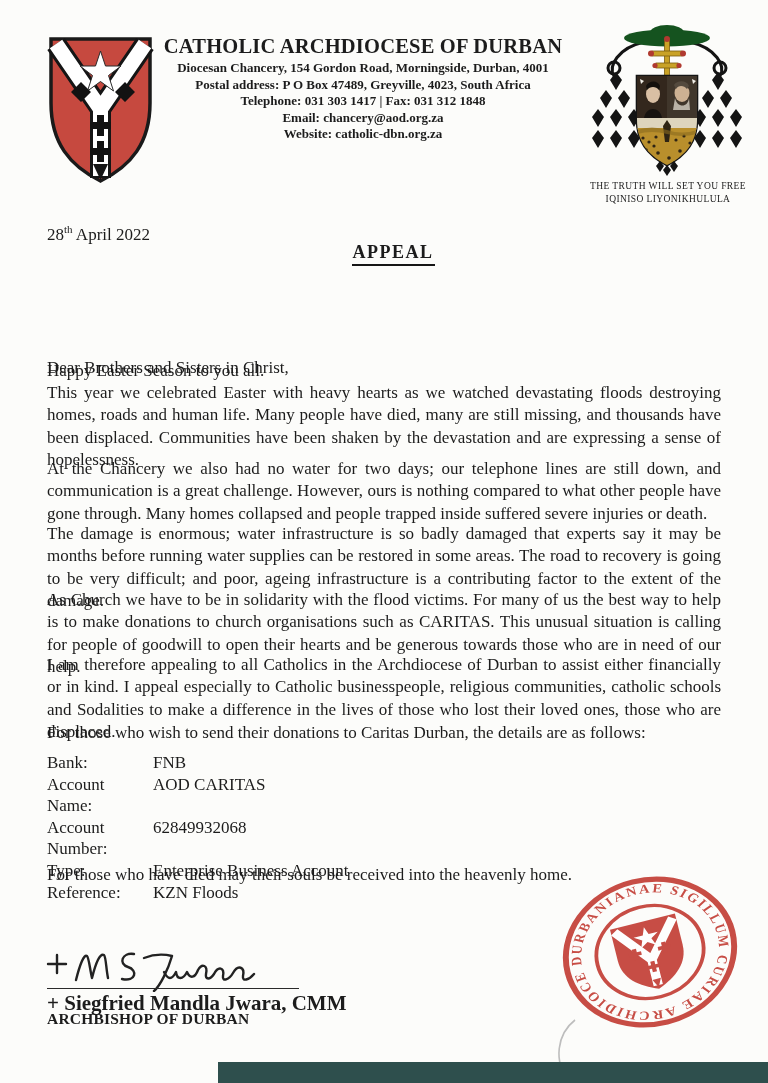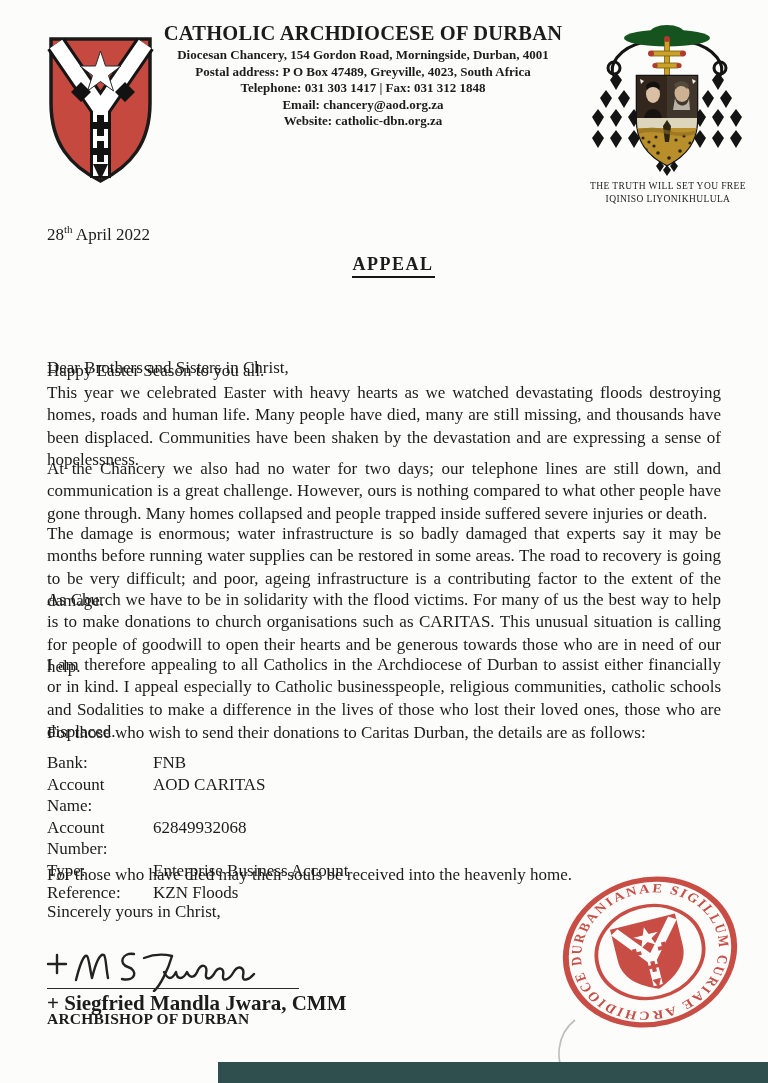--- a/index.html
+++ b/index.html
@@ -4,35 +4,35 @@
 <style>
   html,body{margin:0;padding:0;}
   body{background:#e8e8e8;}
   .page{
     position:relative; width:768px; height:1083px;
     background:#fcfcfa; overflow:hidden;
     font-family:"Liberation Serif", serif; color:#1c1c1c;
   }
   
   .crest-left{position:absolute; left:44px; top:33px; width:113px; height:152px;}
-  .header-block{position:absolute; left:158px; top:22px; width:410px; text-align:center;}
+  .header-block{position:absolute; left:158px; top:35px; width:410px; text-align:center;}
   .hdr-title{font-size:20.5px; font-weight:bold; letter-spacing:.2px; margin-bottom:2px;}
   .hdr-subtitle{font-size:19px; margin-bottom:4px;}
   .hdr-line{font-size:13px; font-weight:bold; line-height:16.5px;}
   .crest-right{position:absolute; left:584px; top:22px; width:166px; height:154px;}
   .motto{position:absolute; left:568px; top:180px; width:200px; text-align:center;
          font-size:9.5px; font-weight:normal; line-height:12.5px; letter-spacing:.4px;}
   
   .abs{position:absolute;}
   .body-text{font-size:17px; line-height:22.3px;font-family:Liberation Serif, serif;}
   .just{text-align:justify;}
   .col{left:47px; width:674px;}
   .date{top:224px;}
   .date sup{font-size:11px; vertical-align:super; line-height:0;}
-  .appeal-wrap{top:254px; text-align:center;}
+  .appeal-wrap{top:242px; text-align:center;}
   .appeal{display:inline-block; font-size:18px; font-weight:bold; letter-spacing:1.5px;
           border-bottom:2.5px solid #161616; padding:0 1px 1px 1px; margin-left:18px;}
   .salutation{top:328px;margin-top:29px;}
   .greeting{top:360px;}
   .p1{top:382px;}
   .p2{top:458px;}
   .p3{top:523px;}
   .p4{top:589px;}
   .p5{top:654px;}
   .p6{top:722px;}
@@ -201,21 +201,20 @@
       <span>Type:</span>
       <span>Enterprise Business Account</span>
     </div>
     <div class="bank-row">
       <span>Reference:</span>
       <span>KZN Floods</span>
     </div>
   </div>
 
   <div class="abs col body-text prayer">For those who have died may their souls be received into the heavenly home.</div>
-  <div class="abs col body-text valediction">Sincerely yours in Christ,</div>
 
   <svg class="abs signature-svg" viewBox="0 0 252 58">
     <g fill="none" stroke="#222" stroke-width="2.4" stroke-linecap="round" stroke-linejoin="round">
       <path d="M6,30 h18 M15,21 v18"></path>
       <path d="M34,46 C38,30 42,20 45,22 C47,24 48,36 50,44 C54,28 58,19 62,21 C64,23 64,34 66,44"></path>
       <path d="M92,20 C80,18 76,30 86,33 C96,36 94,48 80,45"></path>
       <path d="M102,24 C112,20 122,20 130,22 C126,36 118,52 112,57"></path>
       <path d="M122,38 C126,46 130,46 134,38 C135,46 141,46 145,38 C148,45 153,44 156,36 C160,29 166,31 164,40 C163,46 168,46 172,40 C176,32 183,33 181,42 C180,48 187,46 191,39 C196,30 203,33 201,42 C200,48 207,46 212,40"></path>
     </g>
   </svg>

